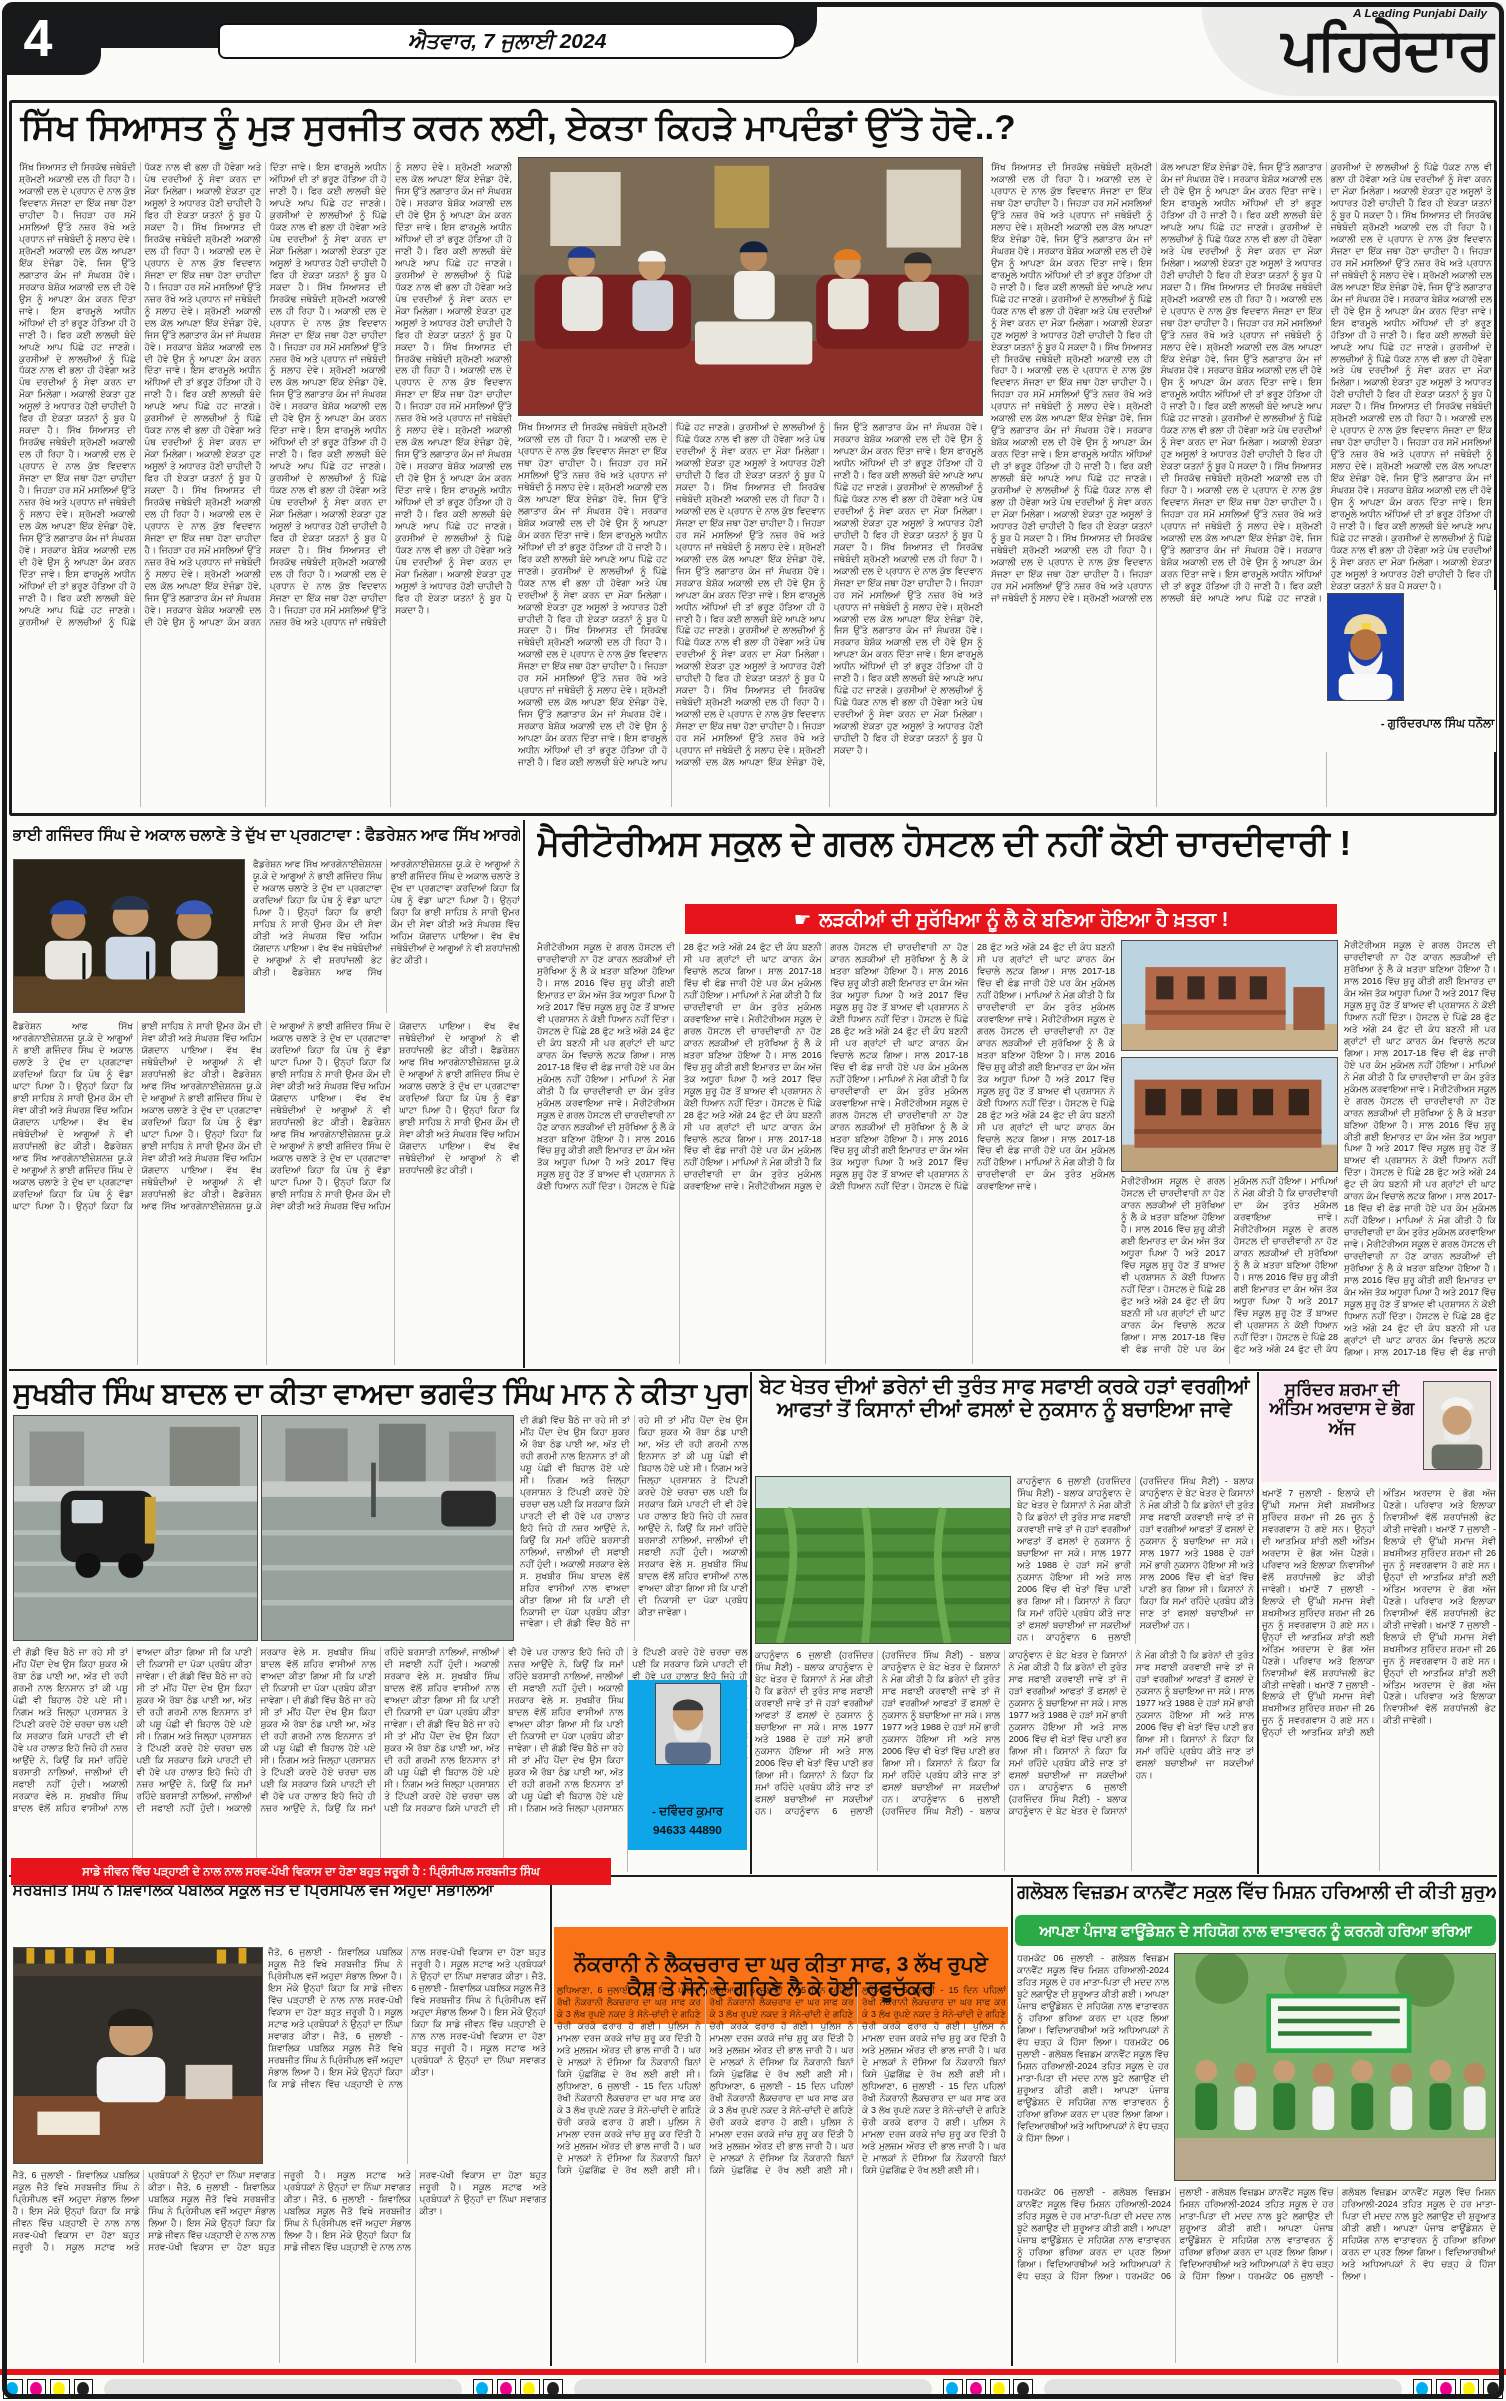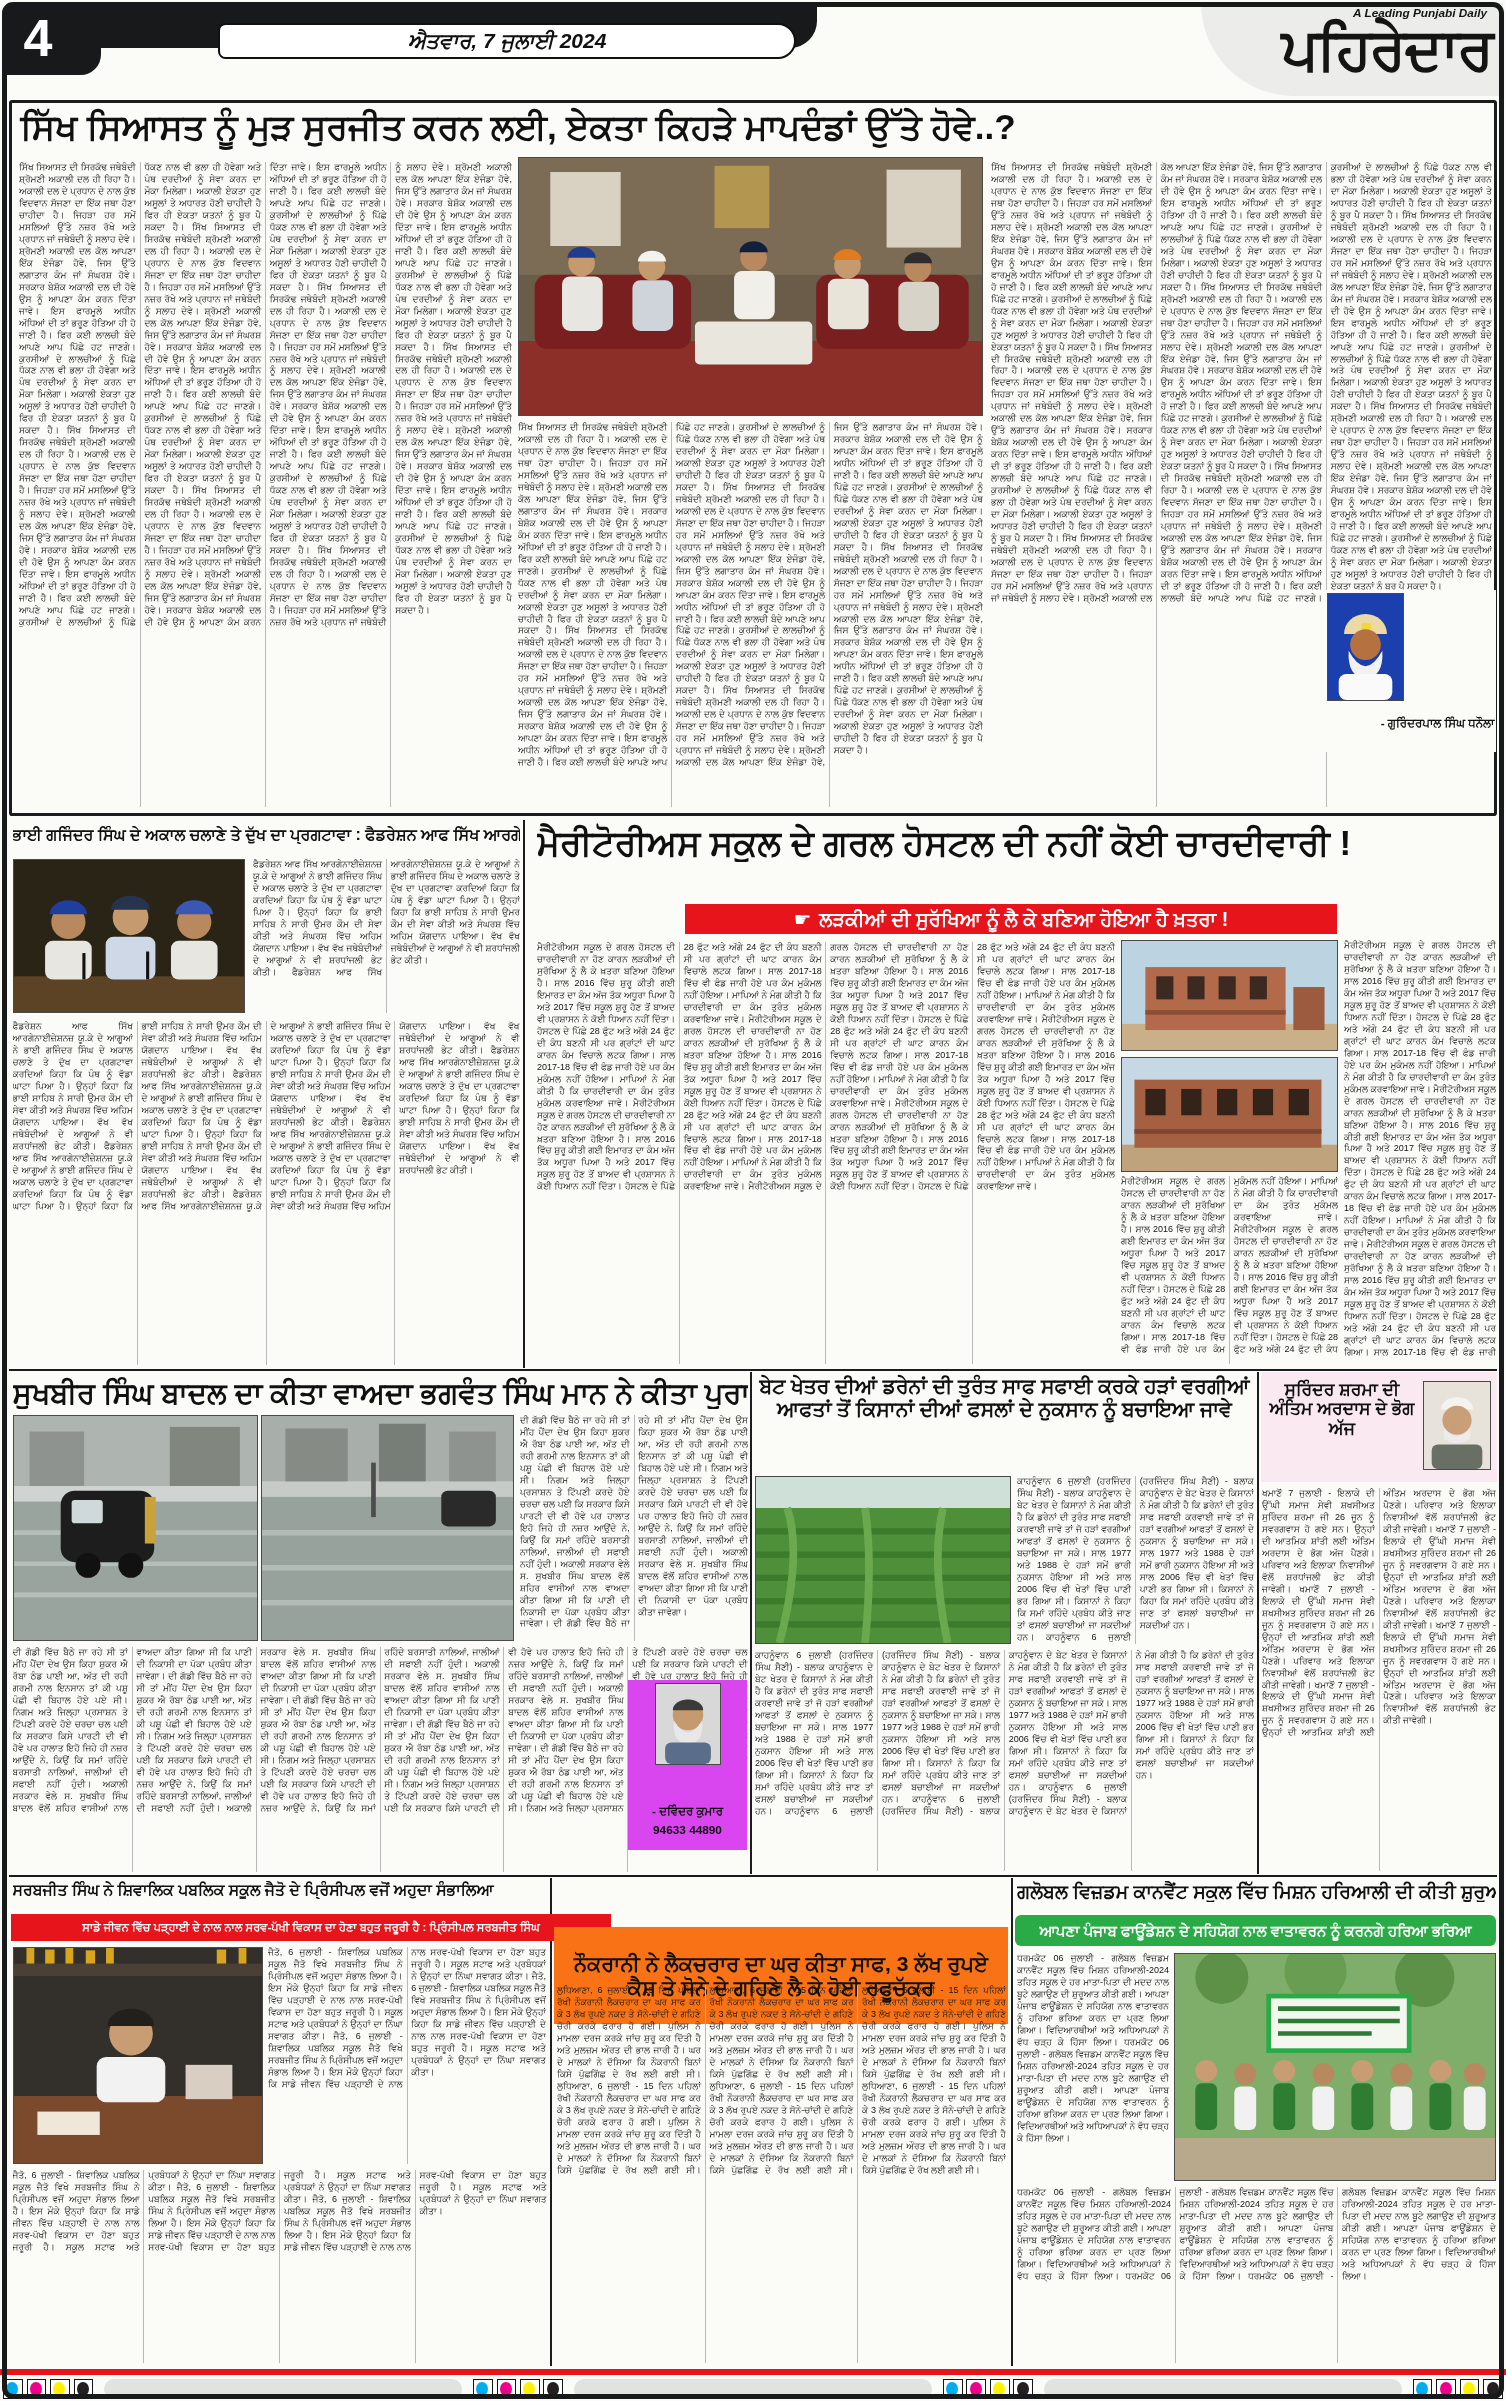--- a/index.html
+++ b/index.html
@@ -197,21 +197,21 @@
         <rect x="150" y="10" width="60" height="74" fill="#777d77"></rect>
         <rect x="240" y="20" width="60" height="64" fill="#8e938f"></rect>
       <rect x="0" y="104" width="322" height="184" fill="#98a29c"></rect>
       <path d="M0 150 h322 M0 195 h322 M0 240 h322" stroke="#b2bbb5" stroke-width="7"></path>
       <rect x="140" y="60" width="6" height="70" fill="#4c4c4c"></rect>
       <rect x="230" y="96" width="70" height="46" rx="8" fill="#2a2a2a"></rect>
     </svg>
   </div>
   <div class="abs body-txt c2" style="left:520px;top:1415px;width:228px;height:226px;">ਦੀ ਗੱਡੀ ਵਿੱਚ ਬੈਠੇ ਜਾ ਰਹੇ ਸੀ ਤਾਂ ਮੀਂਹ ਪੈਂਦਾ ਦੇਖ ਉਸ ਕਿਹਾ ਸ਼ੁਕਰ ਐ ਰੱਬਾ ਠੰਡ ਪਾਈ ਆ, ਅੱਤ ਦੀ ਰਹੀ ਗਰਮੀ ਨਾਲ ਇਨਸਾਨ ਤਾਂ ਕੀ ਪਸ਼ੂ ਪੰਛੀ ਵੀ ਬਿਹਾਲ ਹੋਏ ਪਏ ਸੀ। ਨਿਗਮ ਅਤੇ ਜਿਲ੍ਹਾ ਪ੍ਰਸਾਸ਼ਨ ਤੇ ਟਿੱਪਣੀ ਕਰਦੇ ਹੋਏ ਚਰਚਾ ਚਲ ਪਈ ਕਿ ਸਰਕਾਰ ਕਿਸੇ ਪਾਰਟੀ ਦੀ ਵੀ ਹੋਵੇ ਪਰ ਹਾਲਾਤ ਇਹੋ ਜਿਹੇ ਹੀ ਨਜ਼ਰ ਆਉਂਦੇ ਨੇ, ਕਿਉਂ ਕਿ ਸਮਾਂ ਰਹਿੰਦੇ ਬਰਸਾਤੀ ਨਾਲਿਆਂ, ਜਾਲੀਆਂ ਦੀ ਸਫਾਈ ਨਹੀਂ ਹੁੰਦੀ। ਅਕਾਲੀ ਸਰਕਾਰ ਵੇਲੇ ਸ. ਸੁਖਬੀਰ ਸਿੰਘ ਬਾਦਲ ਵੱਲੋਂ ਸ਼ਹਿਰ ਵਾਸੀਆਂ ਨਾਲ ਵਾਅਦਾ ਕੀਤਾ ਗਿਆ ਸੀ ਕਿ ਪਾਣੀ ਦੀ ਨਿਕਾਸੀ ਦਾ ਪੱਕਾ ਪ੍ਰਬੰਧ ਕੀਤਾ ਜਾਵੇਗਾ। ਦੀ ਗੱਡੀ ਵਿੱਚ ਬੈਠੇ ਜਾ ਰਹੇ ਸੀ ਤਾਂ ਮੀਂਹ ਪੈਂਦਾ ਦੇਖ ਉਸ ਕਿਹਾ ਸ਼ੁਕਰ ਐ ਰੱਬਾ ਠੰਡ ਪਾਈ ਆ, ਅੱਤ ਦੀ ਰਹੀ ਗਰਮੀ ਨਾਲ ਇਨਸਾਨ ਤਾਂ ਕੀ ਪਸ਼ੂ ਪੰਛੀ ਵੀ ਬਿਹਾਲ ਹੋਏ ਪਏ ਸੀ। ਨਿਗਮ ਅਤੇ ਜਿਲ੍ਹਾ ਪ੍ਰਸਾਸ਼ਨ ਤੇ ਟਿੱਪਣੀ ਕਰਦੇ ਹੋਏ ਚਰਚਾ ਚਲ ਪਈ ਕਿ ਸਰਕਾਰ ਕਿਸੇ ਪਾਰਟੀ ਦੀ ਵੀ ਹੋਵੇ ਪਰ ਹਾਲਾਤ ਇਹੋ ਜਿਹੇ ਹੀ ਨਜ਼ਰ ਆਉਂਦੇ ਨੇ, ਕਿਉਂ ਕਿ ਸਮਾਂ ਰਹਿੰਦੇ ਬਰਸਾਤੀ ਨਾਲਿਆਂ, ਜਾਲੀਆਂ ਦੀ ਸਫਾਈ ਨਹੀਂ ਹੁੰਦੀ। ਅਕਾਲੀ ਸਰਕਾਰ ਵੇਲੇ ਸ. ਸੁਖਬੀਰ ਸਿੰਘ ਬਾਦਲ ਵੱਲੋਂ ਸ਼ਹਿਰ ਵਾਸੀਆਂ ਨਾਲ ਵਾਅਦਾ ਕੀਤਾ ਗਿਆ ਸੀ ਕਿ ਪਾਣੀ ਦੀ ਨਿਕਾਸੀ ਦਾ ਪੱਕਾ ਪ੍ਰਬੰਧ ਕੀਤਾ ਜਾਵੇਗਾ।</div>
   <div class="abs body-txt c6" style="left:12.6px;top:1647px;width:735px;height:225px;">ਦੀ ਗੱਡੀ ਵਿੱਚ ਬੈਠੇ ਜਾ ਰਹੇ ਸੀ ਤਾਂ ਮੀਂਹ ਪੈਂਦਾ ਦੇਖ ਉਸ ਕਿਹਾ ਸ਼ੁਕਰ ਐ ਰੱਬਾ ਠੰਡ ਪਾਈ ਆ, ਅੱਤ ਦੀ ਰਹੀ ਗਰਮੀ ਨਾਲ ਇਨਸਾਨ ਤਾਂ ਕੀ ਪਸ਼ੂ ਪੰਛੀ ਵੀ ਬਿਹਾਲ ਹੋਏ ਪਏ ਸੀ। ਨਿਗਮ ਅਤੇ ਜਿਲ੍ਹਾ ਪ੍ਰਸਾਸ਼ਨ ਤੇ ਟਿੱਪਣੀ ਕਰਦੇ ਹੋਏ ਚਰਚਾ ਚਲ ਪਈ ਕਿ ਸਰਕਾਰ ਕਿਸੇ ਪਾਰਟੀ ਦੀ ਵੀ ਹੋਵੇ ਪਰ ਹਾਲਾਤ ਇਹੋ ਜਿਹੇ ਹੀ ਨਜ਼ਰ ਆਉਂਦੇ ਨੇ, ਕਿਉਂ ਕਿ ਸਮਾਂ ਰਹਿੰਦੇ ਬਰਸਾਤੀ ਨਾਲਿਆਂ, ਜਾਲੀਆਂ ਦੀ ਸਫਾਈ ਨਹੀਂ ਹੁੰਦੀ। ਅਕਾਲੀ ਸਰਕਾਰ ਵੇਲੇ ਸ. ਸੁਖਬੀਰ ਸਿੰਘ ਬਾਦਲ ਵੱਲੋਂ ਸ਼ਹਿਰ ਵਾਸੀਆਂ ਨਾਲ ਵਾਅਦਾ ਕੀਤਾ ਗਿਆ ਸੀ ਕਿ ਪਾਣੀ ਦੀ ਨਿਕਾਸੀ ਦਾ ਪੱਕਾ ਪ੍ਰਬੰਧ ਕੀਤਾ ਜਾਵੇਗਾ। ਦੀ ਗੱਡੀ ਵਿੱਚ ਬੈਠੇ ਜਾ ਰਹੇ ਸੀ ਤਾਂ ਮੀਂਹ ਪੈਂਦਾ ਦੇਖ ਉਸ ਕਿਹਾ ਸ਼ੁਕਰ ਐ ਰੱਬਾ ਠੰਡ ਪਾਈ ਆ, ਅੱਤ ਦੀ ਰਹੀ ਗਰਮੀ ਨਾਲ ਇਨਸਾਨ ਤਾਂ ਕੀ ਪਸ਼ੂ ਪੰਛੀ ਵੀ ਬਿਹਾਲ ਹੋਏ ਪਏ ਸੀ। ਨਿਗਮ ਅਤੇ ਜਿਲ੍ਹਾ ਪ੍ਰਸਾਸ਼ਨ ਤੇ ਟਿੱਪਣੀ ਕਰਦੇ ਹੋਏ ਚਰਚਾ ਚਲ ਪਈ ਕਿ ਸਰਕਾਰ ਕਿਸੇ ਪਾਰਟੀ ਦੀ ਵੀ ਹੋਵੇ ਪਰ ਹਾਲਾਤ ਇਹੋ ਜਿਹੇ ਹੀ ਨਜ਼ਰ ਆਉਂਦੇ ਨੇ, ਕਿਉਂ ਕਿ ਸਮਾਂ ਰਹਿੰਦੇ ਬਰਸਾਤੀ ਨਾਲਿਆਂ, ਜਾਲੀਆਂ ਦੀ ਸਫਾਈ ਨਹੀਂ ਹੁੰਦੀ। ਅਕਾਲੀ ਸਰਕਾਰ ਵੇਲੇ ਸ. ਸੁਖਬੀਰ ਸਿੰਘ ਬਾਦਲ ਵੱਲੋਂ ਸ਼ਹਿਰ ਵਾਸੀਆਂ ਨਾਲ ਵਾਅਦਾ ਕੀਤਾ ਗਿਆ ਸੀ ਕਿ ਪਾਣੀ ਦੀ ਨਿਕਾਸੀ ਦਾ ਪੱਕਾ ਪ੍ਰਬੰਧ ਕੀਤਾ ਜਾਵੇਗਾ। ਦੀ ਗੱਡੀ ਵਿੱਚ ਬੈਠੇ ਜਾ ਰਹੇ ਸੀ ਤਾਂ ਮੀਂਹ ਪੈਂਦਾ ਦੇਖ ਉਸ ਕਿਹਾ ਸ਼ੁਕਰ ਐ ਰੱਬਾ ਠੰਡ ਪਾਈ ਆ, ਅੱਤ ਦੀ ਰਹੀ ਗਰਮੀ ਨਾਲ ਇਨਸਾਨ ਤਾਂ ਕੀ ਪਸ਼ੂ ਪੰਛੀ ਵੀ ਬਿਹਾਲ ਹੋਏ ਪਏ ਸੀ। ਨਿਗਮ ਅਤੇ ਜਿਲ੍ਹਾ ਪ੍ਰਸਾਸ਼ਨ ਤੇ ਟਿੱਪਣੀ ਕਰਦੇ ਹੋਏ ਚਰਚਾ ਚਲ ਪਈ ਕਿ ਸਰਕਾਰ ਕਿਸੇ ਪਾਰਟੀ ਦੀ ਵੀ ਹੋਵੇ ਪਰ ਹਾਲਾਤ ਇਹੋ ਜਿਹੇ ਹੀ ਨਜ਼ਰ ਆਉਂਦੇ ਨੇ, ਕਿਉਂ ਕਿ ਸਮਾਂ ਰਹਿੰਦੇ ਬਰਸਾਤੀ ਨਾਲਿਆਂ, ਜਾਲੀਆਂ ਦੀ ਸਫਾਈ ਨਹੀਂ ਹੁੰਦੀ। ਅਕਾਲੀ ਸਰਕਾਰ ਵੇਲੇ ਸ. ਸੁਖਬੀਰ ਸਿੰਘ ਬਾਦਲ ਵੱਲੋਂ ਸ਼ਹਿਰ ਵਾਸੀਆਂ ਨਾਲ ਵਾਅਦਾ ਕੀਤਾ ਗਿਆ ਸੀ ਕਿ ਪਾਣੀ ਦੀ ਨਿਕਾਸੀ ਦਾ ਪੱਕਾ ਪ੍ਰਬੰਧ ਕੀਤਾ ਜਾਵੇਗਾ। ਦੀ ਗੱਡੀ ਵਿੱਚ ਬੈਠੇ ਜਾ ਰਹੇ ਸੀ ਤਾਂ ਮੀਂਹ ਪੈਂਦਾ ਦੇਖ ਉਸ ਕਿਹਾ ਸ਼ੁਕਰ ਐ ਰੱਬਾ ਠੰਡ ਪਾਈ ਆ, ਅੱਤ ਦੀ ਰਹੀ ਗਰਮੀ ਨਾਲ ਇਨਸਾਨ ਤਾਂ ਕੀ ਪਸ਼ੂ ਪੰਛੀ ਵੀ ਬਿਹਾਲ ਹੋਏ ਪਏ ਸੀ। ਨਿਗਮ ਅਤੇ ਜਿਲ੍ਹਾ ਪ੍ਰਸਾਸ਼ਨ ਤੇ ਟਿੱਪਣੀ ਕਰਦੇ ਹੋਏ ਚਰਚਾ ਚਲ ਪਈ ਕਿ ਸਰਕਾਰ ਕਿਸੇ ਪਾਰਟੀ ਦੀ ਵੀ ਹੋਵੇ ਪਰ ਹਾਲਾਤ ਇਹੋ ਜਿਹੇ ਹੀ ਨਜ਼ਰ ਆਉਂਦੇ ਨੇ, ਕਿਉਂ ਕਿ ਸਮਾਂ ਰਹਿੰਦੇ ਬਰਸਾਤੀ ਨਾਲਿਆਂ, ਜਾਲੀਆਂ ਦੀ ਸਫਾਈ ਨਹੀਂ ਹੁੰਦੀ। ਅਕਾਲੀ ਸਰਕਾਰ ਵੇਲੇ ਸ. ਸੁਖਬੀਰ ਸਿੰਘ ਬਾਦਲ ਵੱਲੋਂ ਸ਼ਹਿਰ ਵਾਸੀਆਂ ਨਾਲ ਵਾਅਦਾ ਕੀਤਾ ਗਿਆ ਸੀ ਕਿ ਪਾਣੀ ਦੀ ਨਿਕਾਸੀ ਦਾ ਪੱਕਾ ਪ੍ਰਬੰਧ ਕੀਤਾ ਜਾਵੇਗਾ। ਦੀ ਗੱਡੀ ਵਿੱਚ ਬੈਠੇ ਜਾ ਰਹੇ ਸੀ ਤਾਂ ਮੀਂਹ ਪੈਂਦਾ ਦੇਖ ਉਸ ਕਿਹਾ ਸ਼ੁਕਰ ਐ ਰੱਬਾ ਠੰਡ ਪਾਈ ਆ, ਅੱਤ ਦੀ ਰਹੀ ਗਰਮੀ ਨਾਲ ਇਨਸਾਨ ਤਾਂ ਕੀ ਪਸ਼ੂ ਪੰਛੀ ਵੀ ਬਿਹਾਲ ਹੋਏ ਪਏ ਸੀ। ਨਿਗਮ ਅਤੇ ਜਿਲ੍ਹਾ ਪ੍ਰਸਾਸ਼ਨ ਤੇ ਟਿੱਪਣੀ ਕਰਦੇ ਹੋਏ ਚਰਚਾ ਚਲ ਪਈ ਕਿ ਸਰਕਾਰ ਕਿਸੇ ਪਾਰਟੀ ਦੀ ਵੀ ਹੋਵੇ ਪਰ ਹਾਲਾਤ ਇਹੋ ਜਿਹੇ ਹੀ ਨਜ਼ਰ ਆਉਂਦੇ ਨੇ, ਕਿਉਂ ਕਿ ਸਮਾਂ ਰਹਿੰਦੇ ਬਰਸਾਤੀ ਨਾਲਿਆਂ, ਜਾਲੀਆਂ ਦੀ ਸਫਾਈ ਨਹੀਂ ਹੁੰਦੀ। ਅਕਾਲੀ ਸਰਕਾਰ ਵੇਲੇ ਸ. ਸੁਖਬੀਰ ਸਿੰਘ ਬਾਦਲ ਵੱਲੋਂ ਸ਼ਹਿਰ ਵਾਸੀਆਂ ਨਾਲ ਵਾਅਦਾ ਕੀਤਾ ਗਿਆ ਸੀ ਕਿ ਪਾਣੀ ਦੀ ਨਿਕਾਸੀ ਦਾ ਪੱਕਾ ਪ੍ਰਬੰਧ ਕੀਤਾ ਜਾਵੇਗਾ।</div>
-  <div class="abs" style="left:628px;top:1680px;width:119px;height:170px;background:#d946ef;">
+  <div class="abs" style="left:628px;top:1680px;width:119px;height:170px;background:#0ea5e9;">
     <div class="photo" style="position:absolute;left:27px;top:3.1px;width:66px;height:82px;">
       <svg viewBox="0 0 84 104" preserveAspectRatio="none">
         <rect width="84" height="104" fill="#d8d8d8"></rect>
         <circle cx="42" cy="40" r="20" fill="#c59a6e"></circle>
         <path d="M22 34 a20 14 0 0 1 40 0 z" fill="#3a3a3a"></path>
         <path d="M24 48 q18 30 36 0 q4 28 -18 30 q-22 -2 -18 -30z" fill="#e8e8e8"></path>
         <rect x="12" y="76" width="60" height="28" rx="8" fill="#5a6e8c"></rect>
       </svg>
     </div>
     <div class="byline" style="position:absolute;right:0;top:91px;width:100%;text-align:center;">- ਦਵਿੰਦਰ ਕੁਮਾਰ</div>
@@ -243,21 +243,21 @@
       </svg>
     </div>
   </div>
   <div class="abs body-txt c2" style="left:1262px;top:1488px;width:234px;height:383px;">ਖਮਾਣੋਂ 7 ਜੁਲਾਈ - ਇਲਾਕੇ ਦੀ ਉੱਘੀ ਸਮਾਜ ਸੇਵੀ ਸ਼ਖਸੀਅਤ ਸੁਰਿੰਦਰ ਸ਼ਰਮਾ ਜੀ 26 ਜੂਨ ਨੂੰ ਸਵਰਗਵਾਸ ਹੋ ਗਏ ਸਨ। ਉਨ੍ਹਾਂ ਦੀ ਆਤਮਿਕ ਸ਼ਾਂਤੀ ਲਈ ਅੰਤਿਮ ਅਰਦਾਸ ਦੇ ਭੋਗ ਅੱਜ ਪੈਣਗੇ। ਪਰਿਵਾਰ ਅਤੇ ਇਲਾਕਾ ਨਿਵਾਸੀਆਂ ਵੱਲੋਂ ਸ਼ਰਧਾਂਜਲੀ ਭੇਟ ਕੀਤੀ ਜਾਵੇਗੀ। ਖਮਾਣੋਂ 7 ਜੁਲਾਈ - ਇਲਾਕੇ ਦੀ ਉੱਘੀ ਸਮਾਜ ਸੇਵੀ ਸ਼ਖਸੀਅਤ ਸੁਰਿੰਦਰ ਸ਼ਰਮਾ ਜੀ 26 ਜੂਨ ਨੂੰ ਸਵਰਗਵਾਸ ਹੋ ਗਏ ਸਨ। ਉਨ੍ਹਾਂ ਦੀ ਆਤਮਿਕ ਸ਼ਾਂਤੀ ਲਈ ਅੰਤਿਮ ਅਰਦਾਸ ਦੇ ਭੋਗ ਅੱਜ ਪੈਣਗੇ। ਪਰਿਵਾਰ ਅਤੇ ਇਲਾਕਾ ਨਿਵਾਸੀਆਂ ਵੱਲੋਂ ਸ਼ਰਧਾਂਜਲੀ ਭੇਟ ਕੀਤੀ ਜਾਵੇਗੀ। ਖਮਾਣੋਂ 7 ਜੁਲਾਈ - ਇਲਾਕੇ ਦੀ ਉੱਘੀ ਸਮਾਜ ਸੇਵੀ ਸ਼ਖਸੀਅਤ ਸੁਰਿੰਦਰ ਸ਼ਰਮਾ ਜੀ 26 ਜੂਨ ਨੂੰ ਸਵਰਗਵਾਸ ਹੋ ਗਏ ਸਨ। ਉਨ੍ਹਾਂ ਦੀ ਆਤਮਿਕ ਸ਼ਾਂਤੀ ਲਈ ਅੰਤਿਮ ਅਰਦਾਸ ਦੇ ਭੋਗ ਅੱਜ ਪੈਣਗੇ। ਪਰਿਵਾਰ ਅਤੇ ਇਲਾਕਾ ਨਿਵਾਸੀਆਂ ਵੱਲੋਂ ਸ਼ਰਧਾਂਜਲੀ ਭੇਟ ਕੀਤੀ ਜਾਵੇਗੀ। ਖਮਾਣੋਂ 7 ਜੁਲਾਈ - ਇਲਾਕੇ ਦੀ ਉੱਘੀ ਸਮਾਜ ਸੇਵੀ ਸ਼ਖਸੀਅਤ ਸੁਰਿੰਦਰ ਸ਼ਰਮਾ ਜੀ 26 ਜੂਨ ਨੂੰ ਸਵਰਗਵਾਸ ਹੋ ਗਏ ਸਨ। ਉਨ੍ਹਾਂ ਦੀ ਆਤਮਿਕ ਸ਼ਾਂਤੀ ਲਈ ਅੰਤਿਮ ਅਰਦਾਸ ਦੇ ਭੋਗ ਅੱਜ ਪੈਣਗੇ। ਪਰਿਵਾਰ ਅਤੇ ਇਲਾਕਾ ਨਿਵਾਸੀਆਂ ਵੱਲੋਂ ਸ਼ਰਧਾਂਜਲੀ ਭੇਟ ਕੀਤੀ ਜਾਵੇਗੀ। ਖਮਾਣੋਂ 7 ਜੁਲਾਈ - ਇਲਾਕੇ ਦੀ ਉੱਘੀ ਸਮਾਜ ਸੇਵੀ ਸ਼ਖਸੀਅਤ ਸੁਰਿੰਦਰ ਸ਼ਰਮਾ ਜੀ 26 ਜੂਨ ਨੂੰ ਸਵਰਗਵਾਸ ਹੋ ਗਏ ਸਨ। ਉਨ੍ਹਾਂ ਦੀ ਆਤਮਿਕ ਸ਼ਾਂਤੀ ਲਈ ਅੰਤਿਮ ਅਰਦਾਸ ਦੇ ਭੋਗ ਅੱਜ ਪੈਣਗੇ। ਪਰਿਵਾਰ ਅਤੇ ਇਲਾਕਾ ਨਿਵਾਸੀਆਂ ਵੱਲੋਂ ਸ਼ਰਧਾਂਜਲੀ ਭੇਟ ਕੀਤੀ ਜਾਵੇਗੀ।</div>
 
   <div class="abs hline" style="left:9.4px;top:1875px;width:1488px;"></div>
   <div class="abs vline" style="left:550px;top:1878px;height:488px;"></div>
   <div class="abs vline" style="left:1011px;top:1878px;height:488px;"></div>
 
   <div class="abs hl nowrap" style="left:12.6px;top:1881px;width:534px;font-size:15.7px;">ਸਰਬਜੀਤ ਸਿੰਘ ਨੇ ਸ਼ਿਵਾਲਿਕ ਪਬਲਿਕ ਸਕੂਲ ਜੈਤੋ ਦੇ ਪ੍ਰਿੰਸੀਪਲ ਵਜੋਂ ਅਹੁਦਾ ਸੰਭਾਲਿਆ</div>
-  <div class="abs redbar" style="left:11px;top:1914px;width:600px;height:27px;font-size:11.4px;">
+  <div class="abs redbar" style="left:11px;top:1858px;width:600px;height:27px;font-size:11.4px;">
     <span>ਸਾਡੇ ਜੀਵਨ ਵਿੱਚ ਪੜ੍ਹਾਈ ਦੇ ਨਾਲ ਨਾਲ ਸਰਵ-ਪੱਖੀ ਵਿਕਾਸ ਦਾ ਹੋਣਾ ਬਹੁਤ ਜਰੂਰੀ ਹੈ : ਪ੍ਰਿੰਸੀਪਲ ਸਰਬਜੀਤ ਸਿੰਘ</span>
   </div>
   <div class="abs photo" style="left:12.6px;top:1947px;width:250px;height:217px;">
     <svg viewBox="0 0 318 276" preserveAspectRatio="none">
       <rect width="318" height="276" fill="#33302b"></rect>
       <rect x="0" y="20" width="318" height="16" fill="#4a4036"></rect>
       <g fill="#d9a520">
         <rect x="16" y="0" width="10" height="20"></rect>
           <rect x="40" y="2" width="12" height="18"></rect>
           <rect x="66" y="0" width="10" height="20"></rect>

